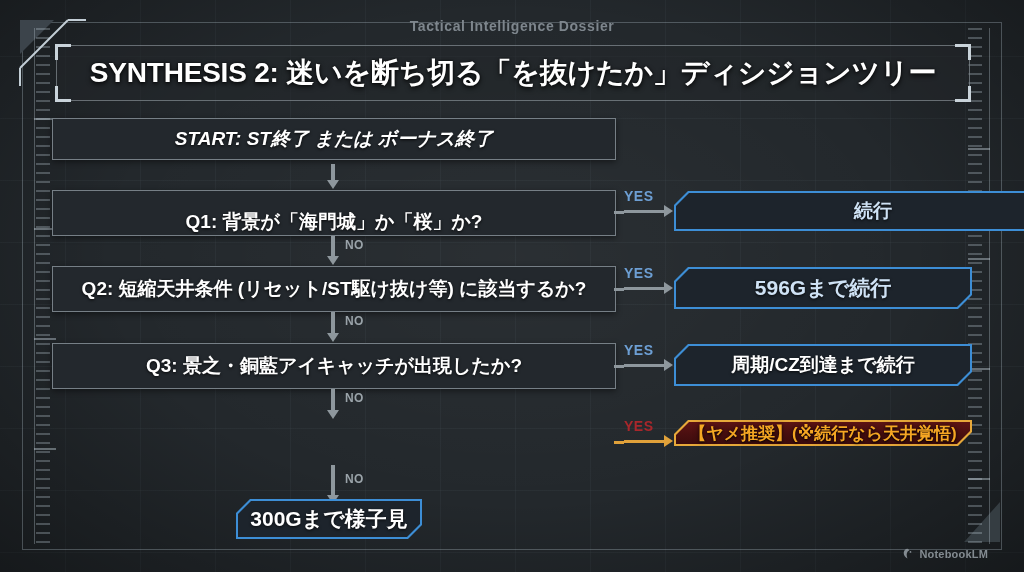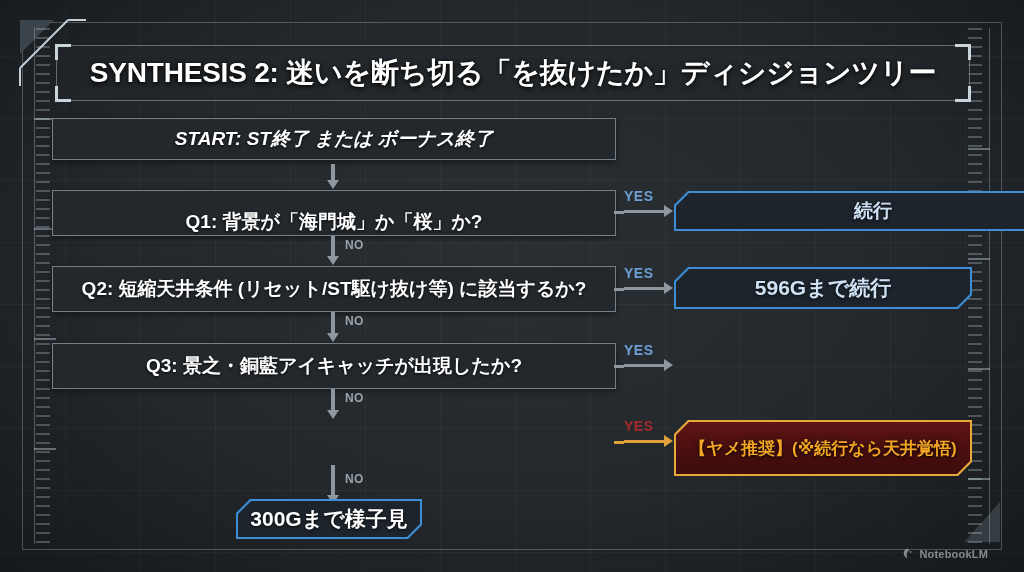--- a/index.html
+++ b/index.html
@@ -204,20 +204,21 @@
   </div>
   <div class="ruler right">
     <div class="spine"></div>
       <div class="ticks"></div>
     <div class="major" style="top:120px"></div>
     <div class="major" style="top:230px"></div>
     <div class="major" style="top:340px"></div>
     <div class="major" style="top:450px"></div>
   </div>
 
+  <div id="subtitle">Tactical Intelligence Dossier</div>
 
   <div id="title-frame">
     <div class="br tl"></div>
       <div class="br tr"></div>
     <div class="br bl"></div>
       <div class="br br2"></div>
     <div id="title-text">SYNTHESIS 2: 迷いを断ち切る「を抜けたか」ディシジョンツリー</div>
   </div>
 
   <div class="qnode" style="left:52px;top:118px;width:562px;height:40px;font-size:19px;font-style:italic;">
@@ -296,22 +297,26 @@
   <div class="outcome blue" style="left:674px;top:191px;width:334px;height:40px;padding-left:32px;">
     <div class="fill"></div>
     <span class="lbl" style="color:#cfe2f5;font-size:19px;">続行</span>
   </div>
 
   <div class="outcome blue" style="left:674px;top:267px;width:298px;height:42px;">
     <div class="fill"></div>
     <span class="lbl" style="color:#cfe2f5;font-size:21px;">596Gまで続行</span>
   </div>
 
-
-  <div class="outcome warn" style="left:674px;top:420px;width:298px;height:56px;">
+  <div class="outcome blue" style="left:674px;top:344px;width:298px;height:42px;">
+    <div class="fill"></div>
+    <span class="lbl" style="color:#ffffff;font-size:19px;">周期/CZ到達まで続行</span>
+  </div>
+
+  <div class="outcome warn" style="left:674px;top:420px;width:298px;height:26px;">
     <div class="fill"></div>
     <span class="lbl" style="font-size:17px;">【ヤメ推奨】(※続行なら天井覚悟)</span>
   </div>
 
   <div class="outcome blue" style="left:236px;top:499px;width:186px;height:40px;">
     <div class="fill"></div>
     <span class="lbl" style="color:#ffffff;font-size:21px;">300Gまで様子見</span>
   </div>
 
   <div id="watermark">

